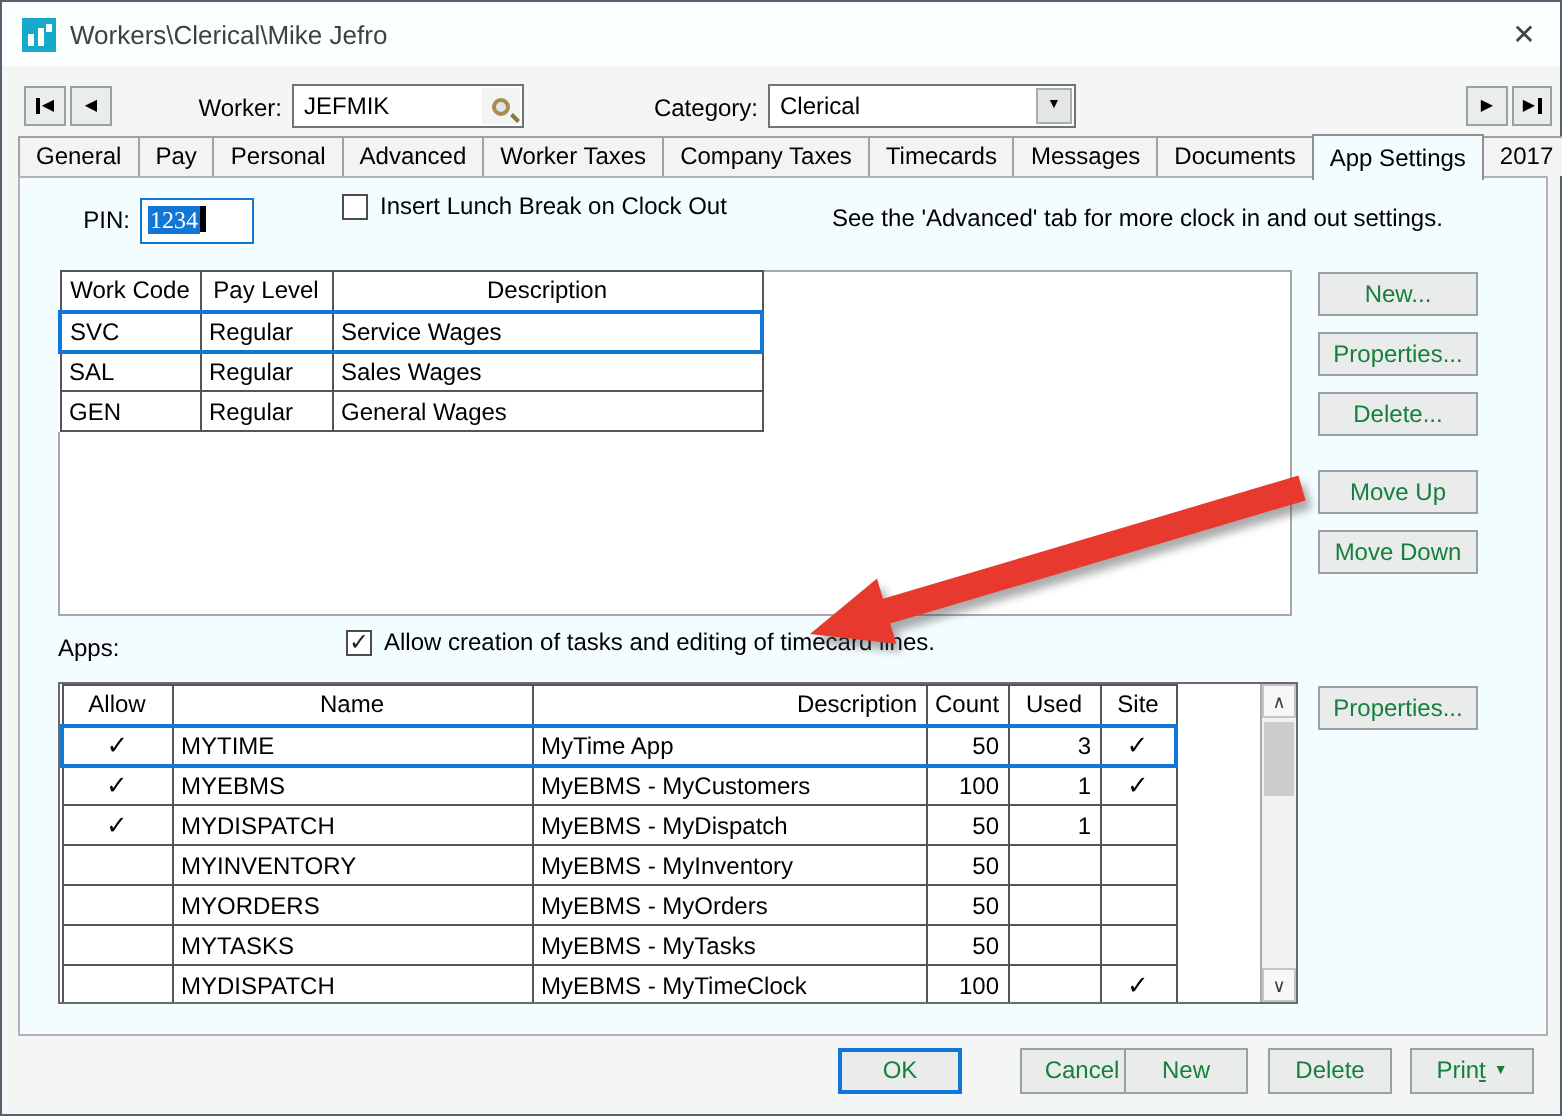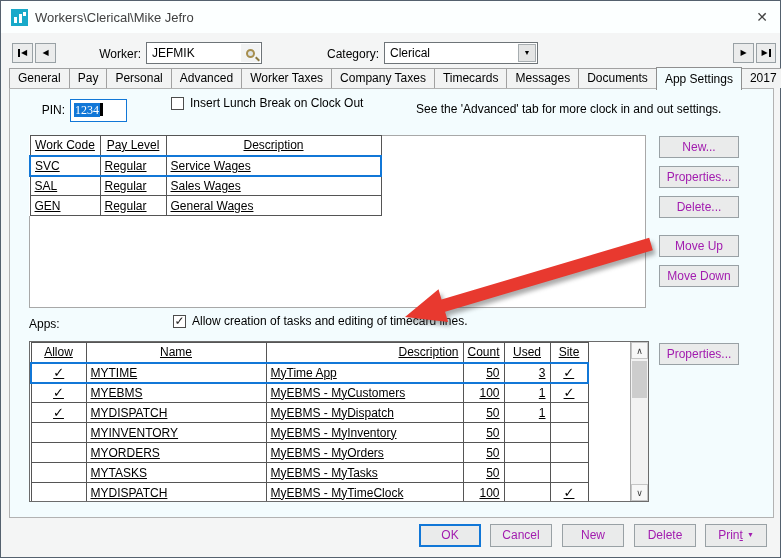--- a/index.html
+++ b/index.html
@@ -56,32 +56,32 @@
   .pin-sel { background:#1177d7; color:#fff; padding:0 1px; }
   .caret-bar { display:inline-block; width:3px; height:13px; background:#000; vertical-align:-2px; }
   .checkbox-row { position:absolute; display:flex; align-items:center; }
   .cb-box { width:13px; height:13px; background:#fff; border:1px solid #4c4c4c; margin-right:6px;
             display:flex; align-items:center; justify-content:center; font-size:12px; line-height:1; color:#222; }
   .note-text { position:absolute; left:415px; top:101px; color:#000; }
 
   
   .panel { position:absolute; left:28px; top:134px; width:617px; height:173px;
            background:#fff; border:1px solid #a8a8a8; }
-  table.grid { border-collapse:collapse; table-layout:fixed; background:#fff;text-decoration:underline; }
+  table.grid { border-collapse:collapse; table-layout:fixed; background:#fff; }
   .grid th, .grid td { border:1px solid #555; height:20px; padding:0 4px; font-weight:normal;
                        font-size:12px; white-space:nowrap; overflow:hidden; }
   .grid th { text-align:center; }
   .wc { position:absolute; left:28px; top:134px; width:351px; }
   tr.sel td { border-top:2px solid #1177d7; border-bottom:2px solid #1177d7; }
   tr.sel td:first-child { border-left:2px solid #1177d7; }
   .wc tr.sel td:last-child { border-right:2px solid #1177d7; }
 
   
   .btn { background:#eaebeb; border:1px solid #99a1a5; text-align:center; line-height:20px;
-         color:#a21caf; cursor:default; }
+         color:#15803d; cursor:default; }
   .sbtn { position:absolute; left:658px; width:80px; height:22px; }
 
   
   .apps-label { position:absolute; left:28px; top:316px; }
   .apps-wrap { position:absolute; left:28px; top:340px; width:620px; height:161px;
                border:1px solid #6b6b6b; background:#fff; overflow:hidden; }
   table.apps { position:absolute; left:0; top:0; width:600px; }
   .apps th.h-desc { text-align:right; }
   .apps td.c-allow, .apps td.c-site { text-align:center; font-size:13px; }
   .apps td.c-count, .apps td.c-used { text-align:right; }
@@ -310,21 +310,21 @@
     </tbody>
       </table>
     <div class="vscroll">
       <div class="sb-btn sb-up">∧</div>
       <div class="sb-thumb"></div>
       <div class="sb-btn sb-down">∨</div>
     </div>
   </div>
 
   <div class="btn bbtn default" style="left:418px;">OK</div>
-  <div class="btn bbtn" style="left:489px;">Cancel</div>
+  <div class="btn bbtn" style="left:509px;">Cancel</div>
   <div class="btn bbtn" style="left:561px;">New</div>
   <div class="btn bbtn" style="left:633px;">Delete</div>
   <div class="btn bbtn" style="left:704px;">
     <span>Prin</span><span class="ul">t</span><span class="print-caret">▼</span>
   </div>
 
   <svg class="red-arrow" viewBox="0 0 300 105" xmlns="http://www.w3.org/2000/svg">
     <polygon points="260.2,8.8 52.5,70.4 49.5,60.3 16,88 59.1,92.9 56.1,82.8 263.8,21.2" fill="#e8392f" style="filter: drop-shadow(3px 4px 2px rgba(70,70,70,0.45));"></polygon>
   </svg>
 

